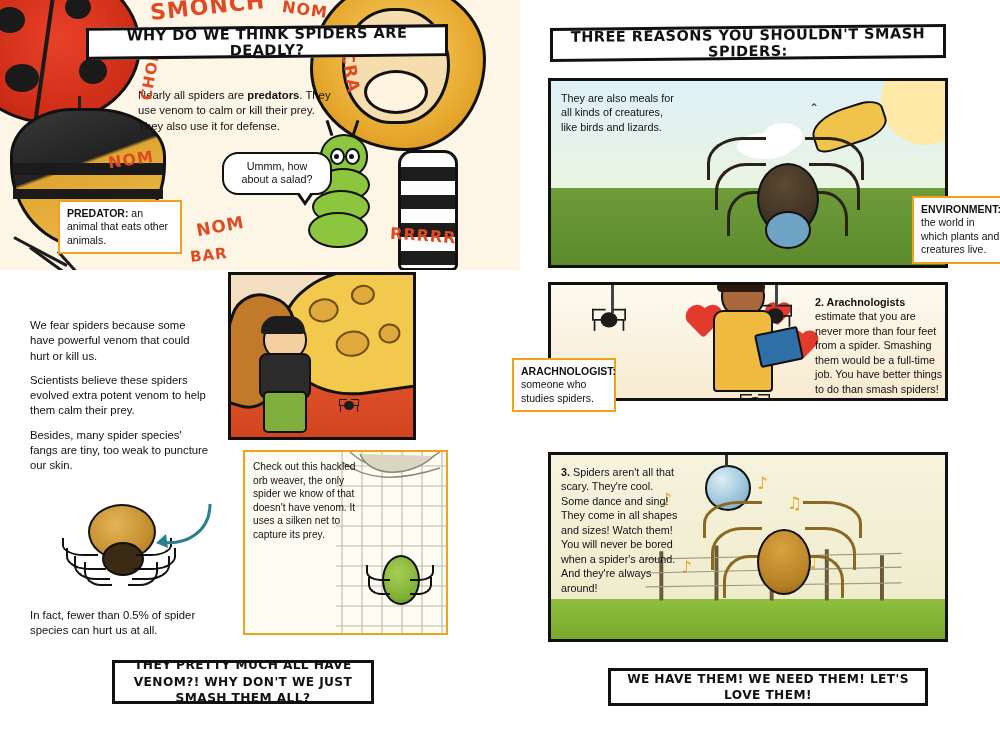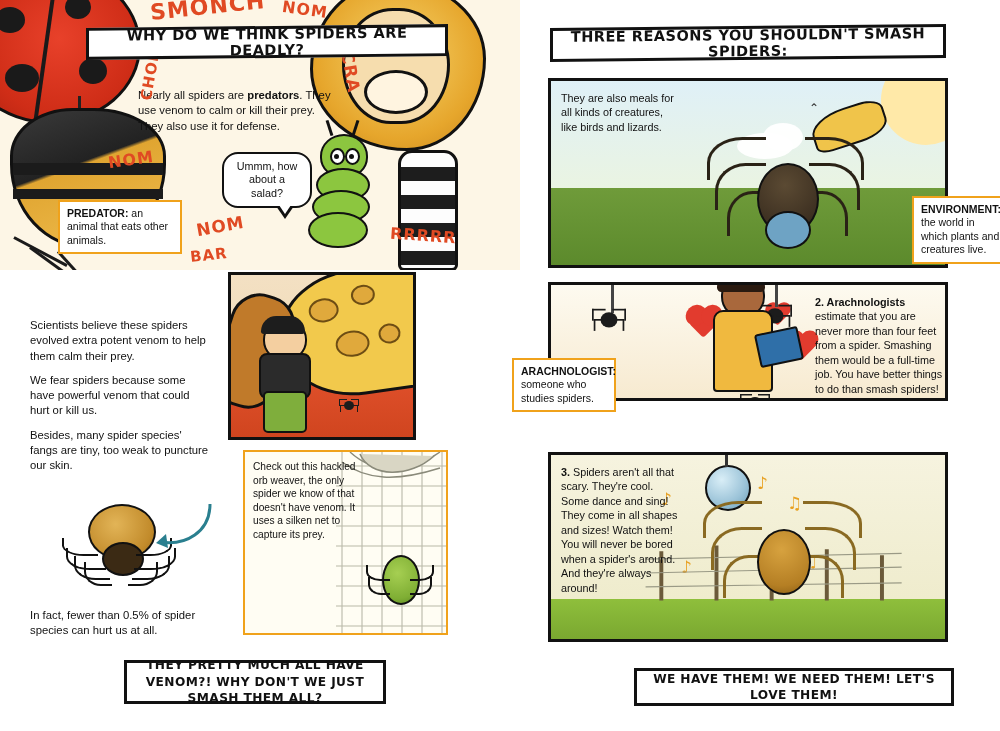--- a/index.html
+++ b/index.html
@@ -658,27 +658,27 @@
       <div class="sfx" style="left:108px;top:150px;font-size:16px;transform:rotate(-8deg);">NOM</div>
       <div class="sfx" style="left:196px;top:216px;font-size:17px;transform:rotate(-10deg);">NOM</div>
       <div class="sfx" style="left:190px;top:246px;font-size:15px;transform:rotate(-6deg);">BAR</div>
       <div class="sfx" style="left:390px;top:226px;font-size:16px;transform:rotate(4deg);">RRRRR</div>
     </div>
 
     <div class="title-banner" style="left:86px;top:26px;width:362px;height:32px;">Why do we think spiders are deadly?</div>
 
     <div class="textblock" style="left:138px;top:88px;width:196px;">Nearly all spiders are <b>predators</b>. They use venom to calm or kill their prey. They also use it for defense.</div>
 
-    <div class="bubble tail-br" style="left:222px;top:152px;width:90px;">Ummm, how about a salad?</div>
+    <div class="bubble tail-br" style="left:222px;top:152px;width:110px;">Ummm, how about a salad?</div>
 
     <div class="caption-box" style="left:58px;top:200px;width:124px;"><b>PREDATOR:</b> an animal that eats other animals.</div>
 
     <div class="textblock" style="left:30px;top:318px;width:180px;">
+      <p>We fear spiders because some have powerful venom that could hurt or kill us.</p>
       <p>Scientists believe these spiders evolved extra potent venom to help them calm their prey.</p>
-      <p>We fear spiders because some have powerful venom that could hurt or kill us.</p>
       <p>Besides, many spider species' fangs are tiny, too weak to puncture our skin.</p>
     </div>
 
     <div class="spider-big">
       <div class="abd"></div>
       <div class="ceph"></div>
       <div class="sleg" style="left:4px;top:40px;width:34px;height:16px;"></div>
       <div class="sleg" style="left:8px;top:50px;width:38px;height:20px;"></div>
       <div class="sleg" style="left:16px;top:58px;width:34px;height:22px;"></div>
       <div class="sleg" style="left:26px;top:64px;width:26px;height:22px;"></div>
@@ -732,21 +732,21 @@
       <div class="green-spider">
         <div class="gb"></div>
         <div class="sleg" style="left:-2px;top:20px;width:22px;height:14px;"></div>
         <div class="sleg" style="left:0px;top:32px;width:20px;height:16px;"></div>
         <div class="sleg" style="left:42px;top:20px;width:22px;height:14px;transform:scaleX(-1);"></div>
         <div class="sleg" style="left:42px;top:32px;width:20px;height:16px;transform:scaleX(-1);"></div>
       </div>
       <div class="orb-text">Check out this hackled orb weaver, the only spider we know of that doesn't have venom. It uses a silken net to capture its prey.</div>
     </div>
 
-    <div class="footer-banner" style="left:124px;top:660px;width:262px;height:44px;display:flex;align-items:center;justify-content:center;">They pretty much all have venom?! Why don't we just smash them all?</div>
+    <div class="footer-banner" style="left:112px;top:660px;width:262px;height:44px;display:flex;align-items:center;justify-content:center;">They pretty much all have venom?! Why don't we just smash them all?</div>
   </div>
 
   <div class="page-right">
 
     <div class="title-banner" style="left:30px;top:26px;width:396px;height:34px;">Three reasons you shouldn't smash spiders:</div>
 
     <div class="panel p-r1">
       <div class="sun"></div>
       <div class="cloud" style="left:186px;top:52px;width:56px;height:26px;"></div>
       <div class="cloud" style="left:212px;top:42px;width:40px;height:28px;"></div>
@@ -835,15 +835,15 @@
         <div class="hairy-leg" style="left:102px;top:8px;width:56px;height:34px;border-color:#8a6a22;transform:scaleX(-1);"></div>
         <div class="hairy-leg" style="left:104px;top:34px;width:48px;height:40px;border-color:#8a6a22;transform:scaleX(-1);"></div>
         <div class="hairy-leg" style="left:100px;top:62px;width:40px;height:40px;border-color:#8a6a22;transform:scaleX(-1);"></div>
         <div class="body"></div>
       </div>
       <div class="panel-text" style="left:10px;top:10px;width:120px;">
           <p><b>3.</b> Spiders aren't all that scary. They're cool. Some dance and sing! They come in all shapes and sizes! Watch them! You will never be bored when a spider's around. And they're always around!</p>
         </div>
     </div>
 
-    <div class="footer-banner" style="left:88px;top:668px;width:320px;height:38px;display:flex;align-items:center;justify-content:center;margin-left:26px;">We have them! We need them! Let's love them!</div>
+    <div class="footer-banner" style="left:88px;top:668px;width:320px;height:38px;display:flex;align-items:center;justify-content:center;">We have them! We need them! Let's love them!</div>
   </div>
 </div>
 
 </body></html>

